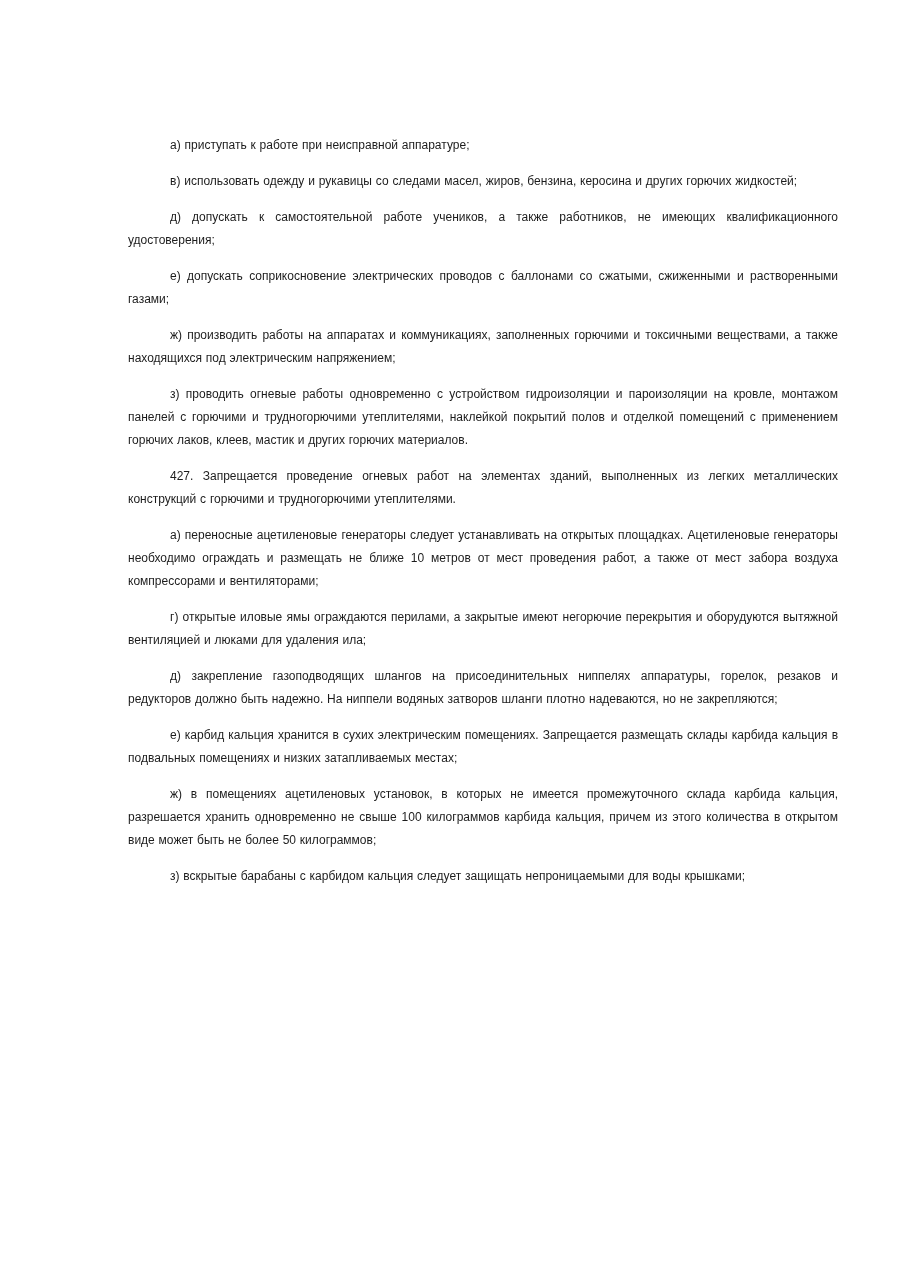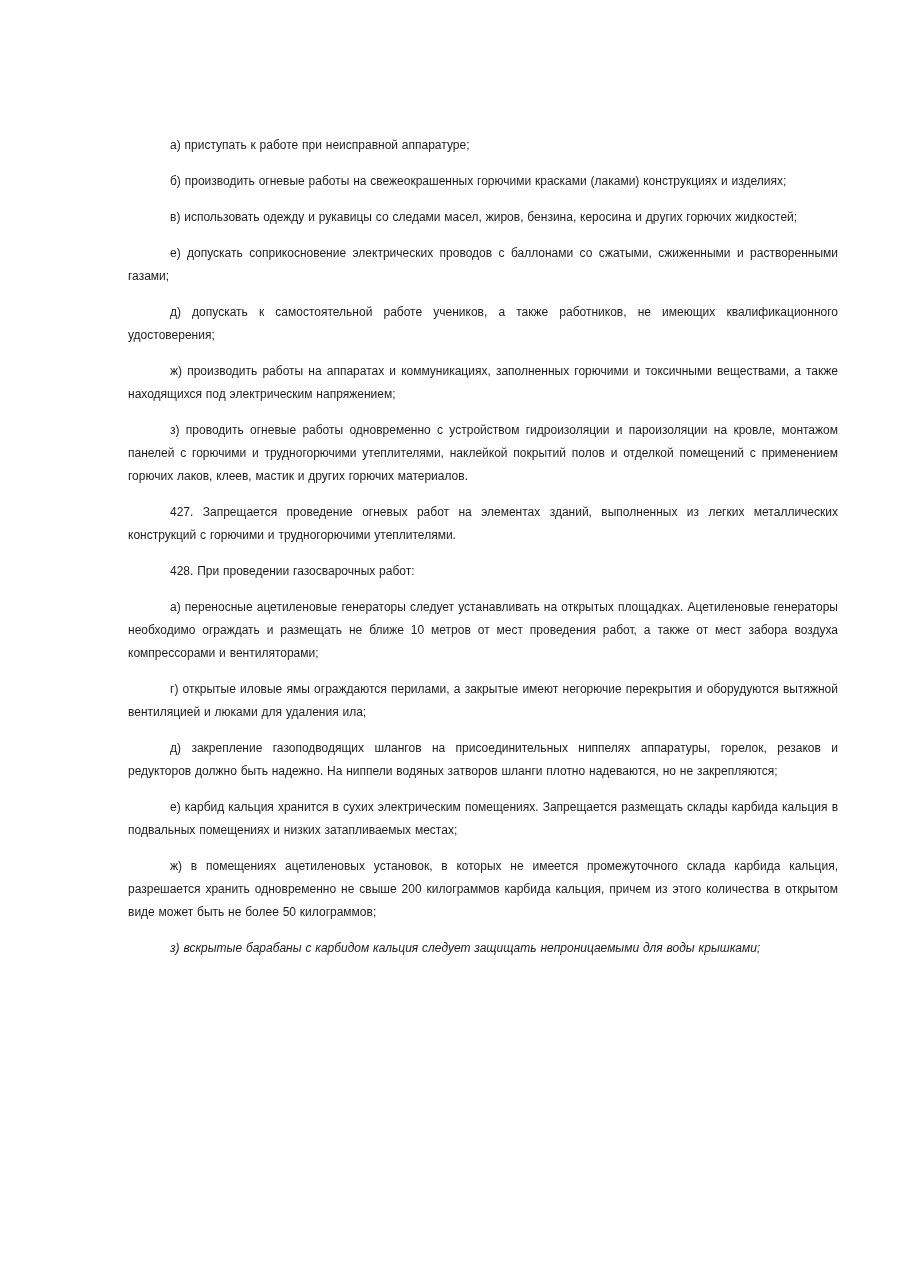--- a/index.html
+++ b/index.html
@@ -26,37 +26,34 @@
     margin-top: 48px;
   }
   .para {
     margin: 0 0 13px 0;
     text-align: justify;
     text-indent: 42px;
     word-spacing: 0.5px;
   }
   .para:last-child {
     margin-bottom: 0;
-    font-style: italic;
   }
 </style>
 </head>
 <body>
 
 <div class="page">
   <div class="doc-body">
     <p class="para">а) приступать к работе при неисправной аппаратуре;</p>
-    <p class="para">б) производить огневые работы на свежеокрашенных горючими красками (лаками) конструкциях и изделиях;</p>
     <p class="para">в) использовать одежду и рукавицы со следами масел, жиров, бензина, керосина и других горючих жидкостей;</p>
+    <p class="para">д) допускать к самостоятельной работе учеников, а также работников, не имеющих квалификационного удостоверения;</p>
     <p class="para">е) допускать соприкосновение электрических проводов с баллонами со сжатыми, сжиженными и растворенными газами;</p>
-    <p class="para">д) допускать к самостоятельной работе учеников, а также работников, не имеющих квалификационного удостоверения;</p>
     <p class="para">ж) производить работы на аппаратах и коммуникациях, заполненных горючими и токсичными веществами, а также находящихся под электрическим напряжением;</p>
     <p class="para">з) проводить огневые работы одновременно с устройством гидроизоляции и пароизоляции на кровле, монтажом панелей с горючими и трудногорючими утеплителями, наклейкой покрытий полов и отделкой помещений с применением горючих лаков, клеев, мастик и других горючих материалов.</p>
     <p class="para">427. Запрещается проведение огневых работ на элементах зданий, выполненных из легких металлических конструкций с горючими и трудногорючими утеплителями.</p>
-    <p class="para">428. При проведении газосварочных работ:</p>
     <p class="para">а) переносные ацетиленовые генераторы следует устанавливать на открытых площадках. Ацетиленовые генераторы необходимо ограждать и размещать не ближе 10 метров от мест проведения работ, а также от мест забора воздуха компрессорами и вентиляторами;</p>
     <p class="para">г) открытые иловые ямы ограждаются перилами, а закрытые имеют негорючие перекрытия и оборудуются вытяжной вентиляцией и люками для удаления ила;</p>
     <p class="para">д) закрепление газоподводящих шлангов на присоединительных ниппелях аппаратуры, горелок, резаков и редукторов должно быть надежно. На ниппели водяных затворов шланги плотно надеваются, но не закрепляются;</p>
     <p class="para">е) карбид кальция хранится в сухих электрическим помещениях. Запрещается размещать склады карбида кальция в подвальных помещениях и низких затапливаемых местах;</p>
-    <p class="para">ж) в помещениях ацетиленовых установок, в которых не имеется промежуточного склада карбида кальция, разрешается хранить одновременно не свыше 200 килограммов карбида кальция, причем из этого количества в открытом виде может быть не более 50 килограммов;</p>
+    <p class="para">ж) в помещениях ацетиленовых установок, в которых не имеется промежуточного склада карбида кальция, разрешается хранить одновременно не свыше 100 килограммов карбида кальция, причем из этого количества в открытом виде может быть не более 50 килограммов;</p>
     <p class="para">з) вскрытые барабаны с карбидом кальция следует защищать непроницаемыми для воды крышками;</p>
   </div>
 </div>
 
 </body></html>

